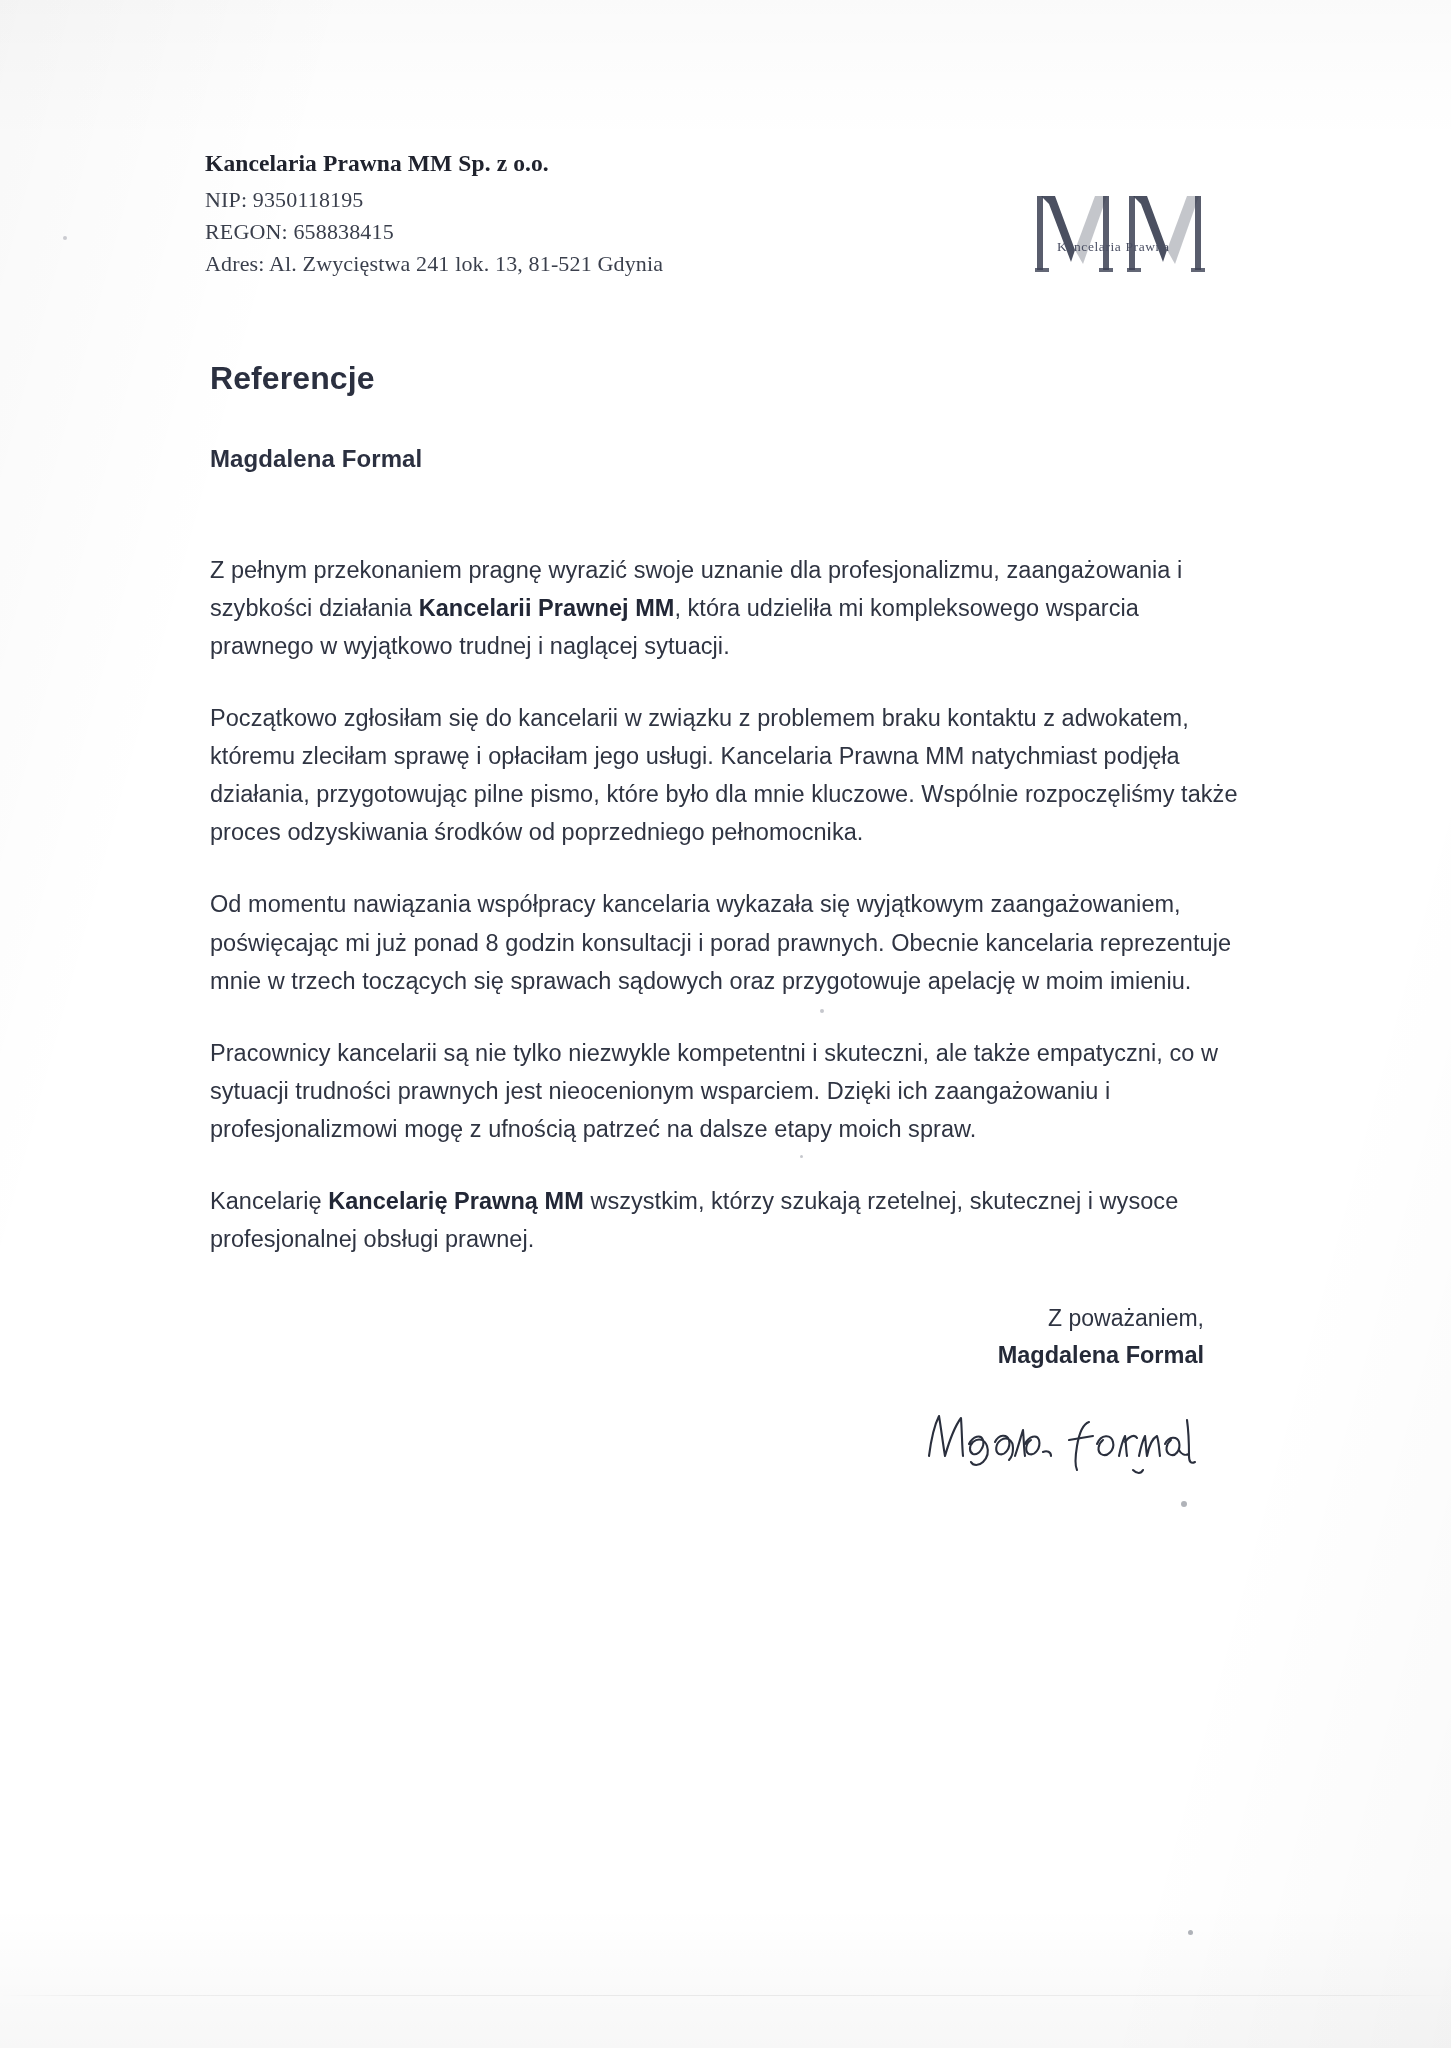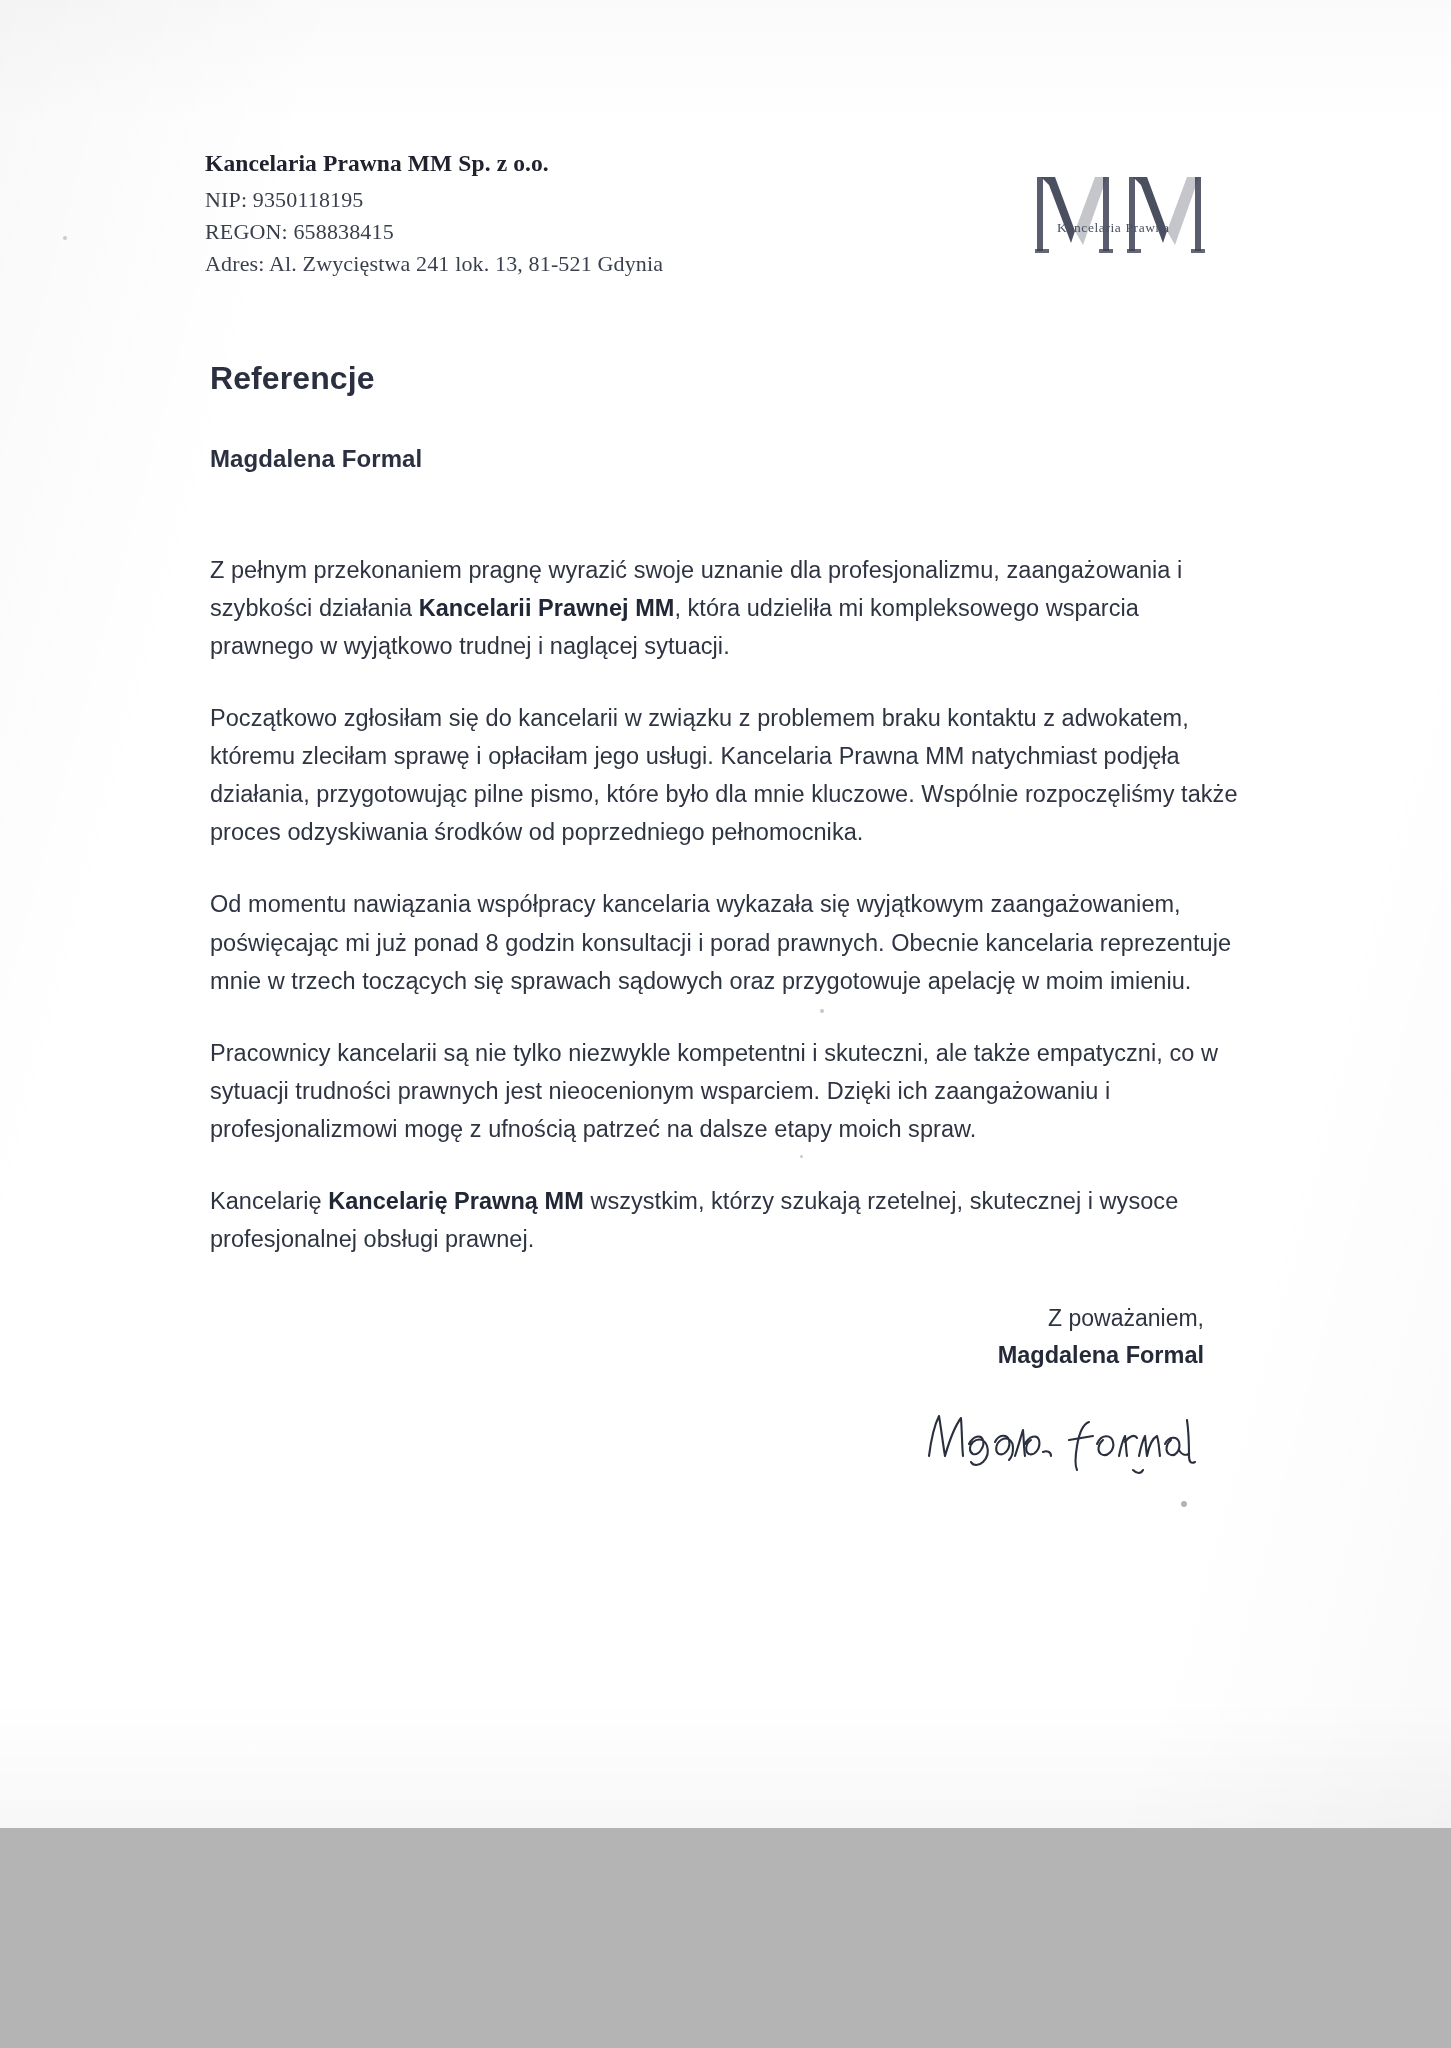--- a/index.html
+++ b/index.html
@@ -4,21 +4,21 @@
 <title>Referencje — Kancelaria Prawna MM</title>
 <style>
   html, body {
     margin: 0;
     padding: 0;
     background: #b4b4b4;
   }
   .page {
     position: relative;
     width: 1451px;
-    height: 1828px;
+    height: 2048px;
     margin: 0 auto;
     background: #ffffff;
     overflow: hidden;
     font-family: "Liberation Sans", sans-serif;
     color: #2e3340;
     
     background-image:
       linear-gradient(105deg, rgba(0,0,0,0.028) 0%, rgba(0,0,0,0) 18%, rgba(0,0,0,0) 82%, rgba(0,0,0,0.022) 100%),
       linear-gradient(180deg, rgba(0,0,0,0.018) 0%, rgba(0,0,0,0) 7%, rgba(0,0,0,0) 93%, rgba(0,0,0,0.03) 100%);
   }
@@ -43,21 +43,21 @@
     font-size: 22px;
     color: #3a3f4c;
     line-height: 1.46;
     letter-spacing: 0.15px;
   }
 
   
   .logo {
     position: absolute;
     left: 1035px;
-    top: 171px;
+    top: 190px;
     width: 200px;
     height: 84px;
     color: #3c4154;
   }
   .logo svg { display: block; }
   .logo-sub {
     position: absolute;
     left: 22px;
     top: 49px;
     font-family: "Liberation Serif", serif;

